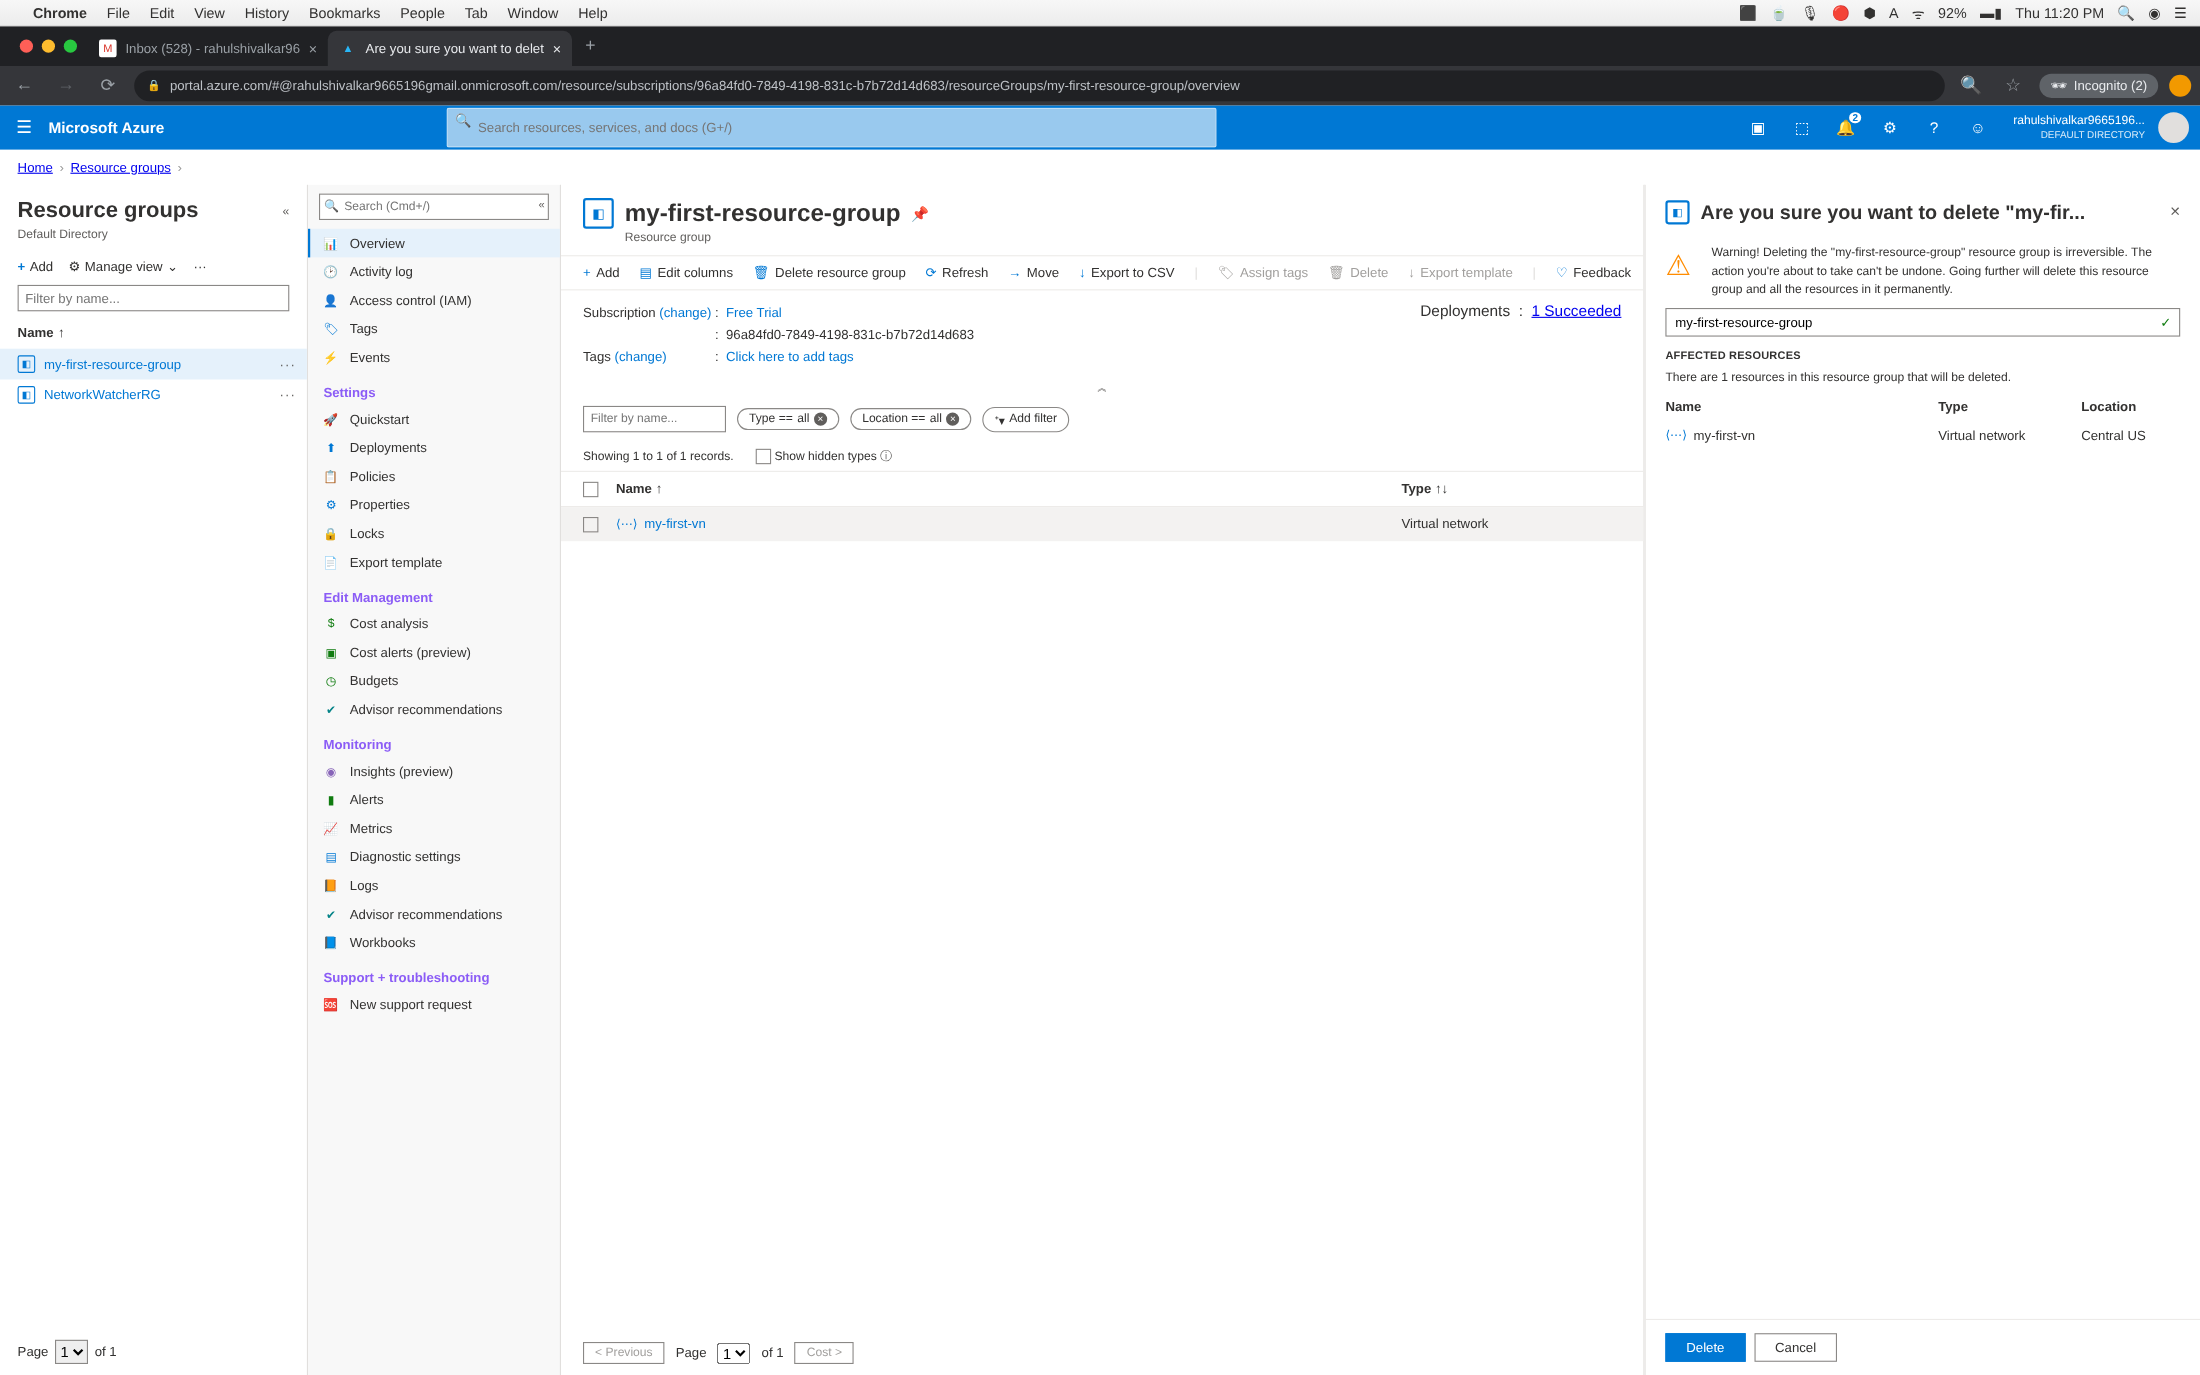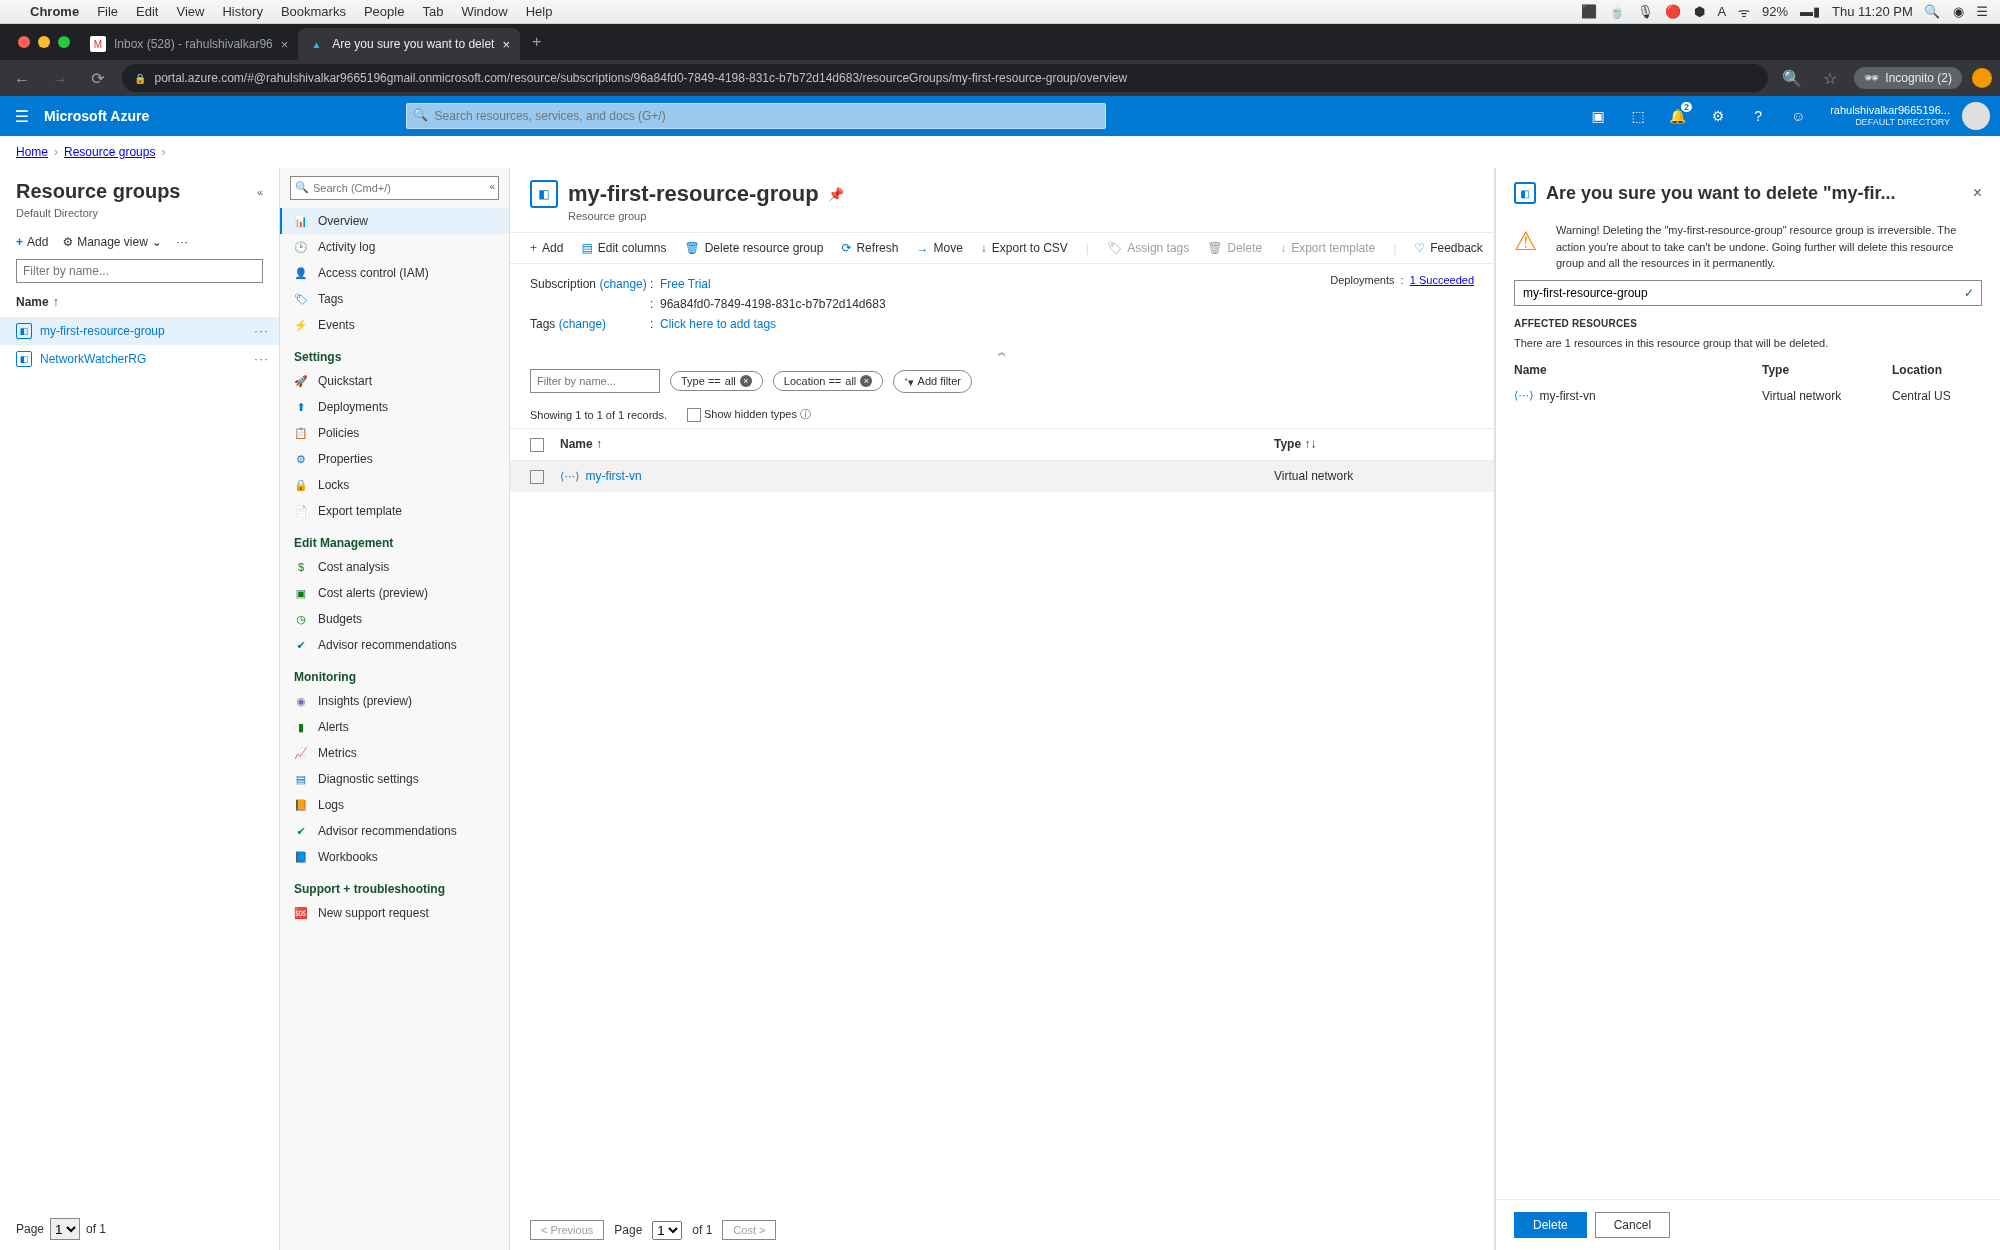--- a/index.html
+++ b/index.html
@@ -27,21 +27,21 @@
 .addr-url{flex:1;height:28px;background:#202124;border-radius:14px;display:flex;align-items:center;padding:0 12px;gap:8px;font-size:12px;color:#bdc1c6;overflow:hidden;white-space:nowrap}
 .addr-url .lock{font-size:10px}
 .incognito{background:#5f6368;color:#e8eaed;padding:4px 10px;border-radius:14px;display:flex;align-items:center;gap:6px}
 .ext-icon{width:20px;height:20px;border-radius:50%;background:#f29900}
 
 
 .az-header{height:40px;background:#0078d4;display:flex;align-items:center;color:#fff;padding:0 0 0 0}
 .hamburger{width:44px;text-align:center;font-size:16px}
 .az-brand{font-weight:600;font-size:14px;padding-right:20px}
 .az-search{flex:0 0 700px;margin-left:auto;margin-right:auto}
-.az-search input{width:100%;height:26px;background:rgba(255,255,255,.6);border:1px solid rgba(255,255,255,.4);border-radius:2px;padding:0 8px 0 28px;font-size:12px;color:#333}
+.az-search input{width:100%;height:36px;background:rgba(255,255,255,.6);border:1px solid rgba(255,255,255,.4);border-radius:2px;padding:0 8px 0 28px;font-size:12px;color:#333}
 .az-search-wrap{position:relative}
 .az-search-wrap .icon{position:absolute;left:8px;top:5px;font-size:12px;color:#666}
 .az-header-right{margin-left:auto;display:flex;align-items:center;gap:0}
 .az-hicon{width:40px;height:40px;display:flex;align-items:center;justify-content:center;font-size:14px;position:relative}
 .az-hicon .badge{position:absolute;top:6px;right:6px;background:#fff;color:#0078d4;border-radius:8px;font-size:9px;padding:0 3px;font-weight:600}
 .az-user{padding:0 12px;text-align:right;font-size:11px;line-height:1.2}
 .az-user .dir{font-size:9px;opacity:.85}
 .az-avatar{width:28px;height:28px;border-radius:50%;background:#e1dfdd;margin-right:10px}
 
 
@@ -76,21 +76,21 @@
 .p1-foot select{height:22px;border:1px solid #8a8886}
 
 
 .nav-search{margin:8px 10px;position:relative}
 .nav-search input{width:100%;height:24px;border:1px solid #8a8886;padding:0 6px 0 22px;font-size:11px}
 .nav-search .icon{position:absolute;left:5px;top:5px;font-size:11px;color:#605e5c}
 .nav-search .collapse{position:absolute;right:4px;top:5px;font-size:10px;color:#605e5c}
 .nav-item{display:flex;align-items:center;gap:10px;padding:6px 14px;font-size:12px;cursor:pointer}
 .nav-item.active{background:#e5f1fb;border-left:2px solid #0078d4;padding-left:12px}
 .nav-item .nicon{width:14px;font-size:11px;text-align:center}
-.nav-group{padding:12px 14px 4px;font-size:12px;font-weight:600;color:#14532d}
+.nav-group{padding:12px 14px 4px;font-size:12px;font-weight:600;color:#8b5cf6}
 
 
 .main-head{display:flex;align-items:center;padding:12px 20px 2px;gap:10px}
 .main-head .rgiconL{width:28px;height:28px;border:2px solid #0078d4;border-radius:3px;display:flex;align-items:center;justify-content:center;color:#0078d4}
 .main-head h1{font-size:22px;font-weight:600}
 .main-head .pin{color:#605e5c;font-size:13px}
 .main-sub{padding:0 20px 10px 58px;font-size:11px;color:#605e5c}
 .cmdbar{display:flex;align-items:center;gap:18px;padding:8px 20px;border-top:1px solid #edebe9;border-bottom:1px solid #edebe9;font-size:12px;overflow:hidden;white-space:nowrap}
 .cmdbar .cmd{display:flex;align-items:center;gap:5px;cursor:pointer}
 .cmdbar .cmd.disabled{color:#a19f9d}
@@ -435,21 +435,21 @@
           <span class="ic">↓</span>
           <span>Export template</span>
         </span>
       <span style="color:#e1dfdd">|</span>
       <span class="cmd">
           <span class="ic ic-blue">♡</span>
           <span>Feedback</span>
         </span>
     </div>
     <div class="essentials">
-      <div style="float:right;font-size:11px">
+      <div style="float:right;font-size:14px">
         <span>Deployments</span> &nbsp;:&nbsp;
         <a href="#">1 Succeeded</a>
       </div>
       <div class="ess-row"><span class="k"><span>Subscription</span> <a href="#">(change)</a></span> : &nbsp;<a href="#">Free Trial</a></div>
       <div class="ess-row"><span class="k"></span> : &nbsp;<span>96a84fd0-7849-4198-831c-b7b72d14d683</span></div>
       <div class="ess-row"><span class="k"><span>Tags</span> <a href="#">(change)</a></span> : &nbsp;<a href="#">Click here to add tags</a></div>
     </div>
     <div class="ess-collapse">︽</div>
     <div class="filters">
       <input placeholder="Filter by name..." style="">

